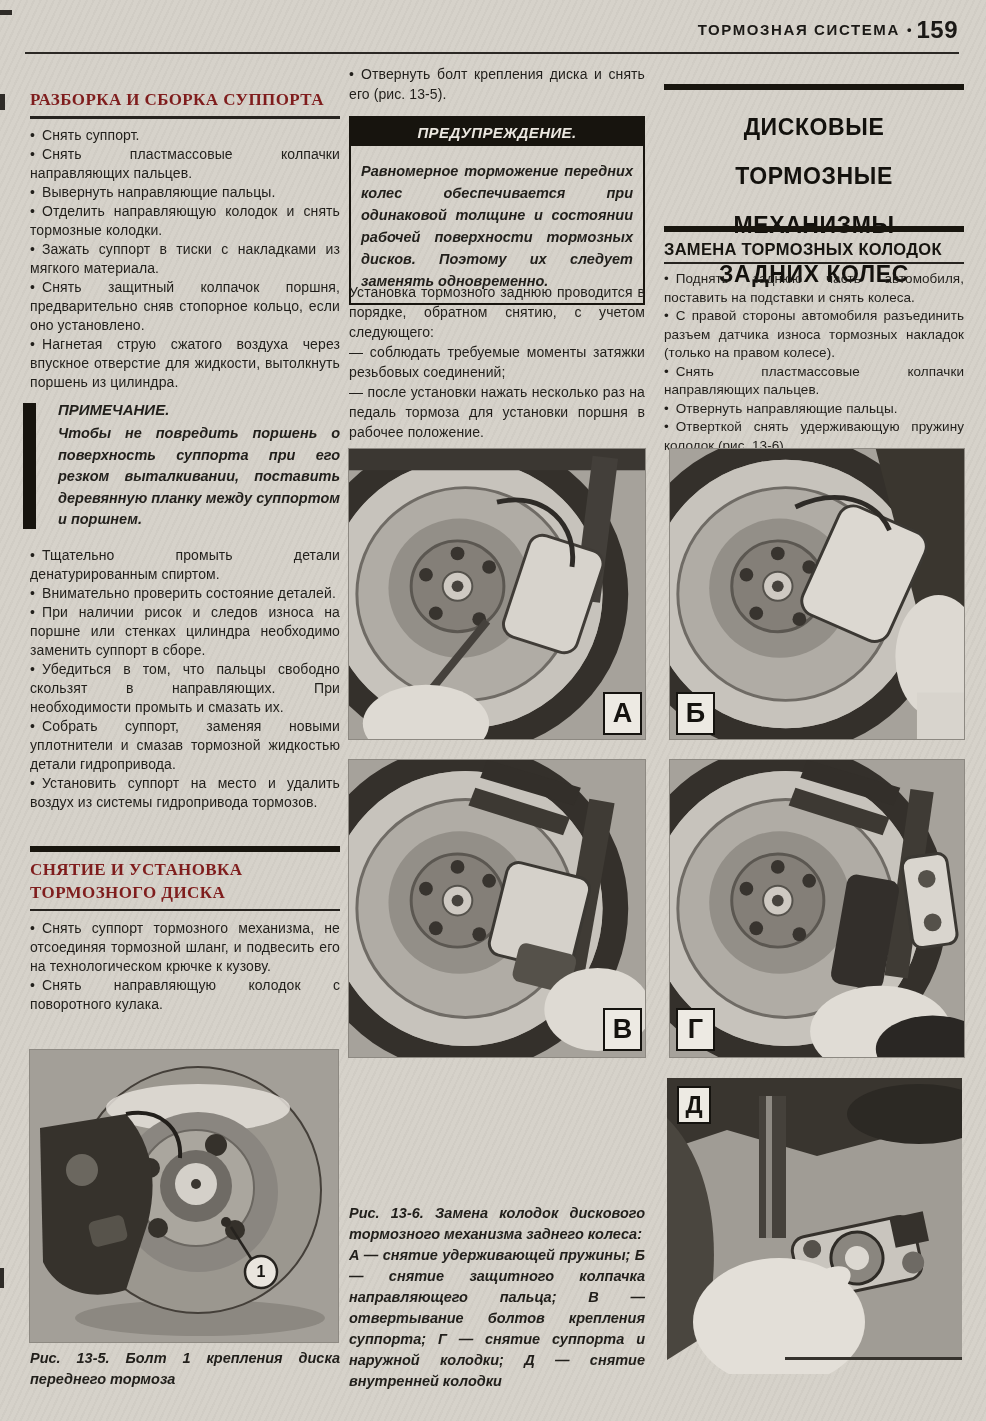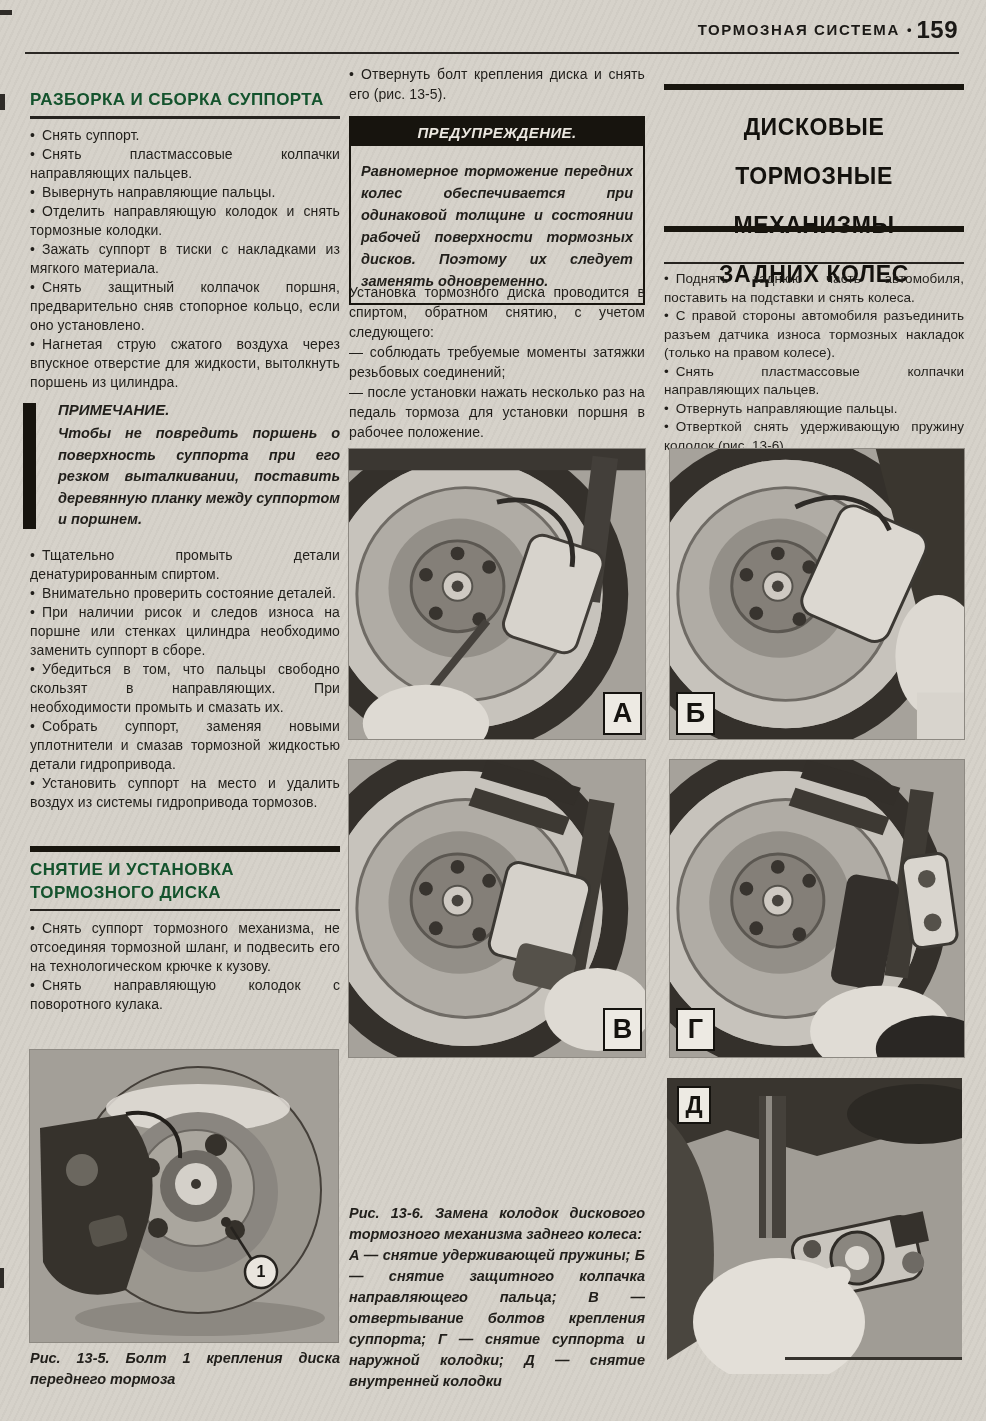--- a/index.html
+++ b/index.html
@@ -13,21 +13,21 @@
   .hdr{position:absolute;top:16px;right:28px;font-weight:bold;letter-spacing:1.6px;font-size:15px;color:#1b1916;white-space:nowrap;}
   .hdr .sep{letter-spacing:0;margin:0 5px 0 7px;font-size:13px;vertical-align:1px;}
   .hdr .num{font-size:24px;letter-spacing:.5px;vertical-align:-3px;}
   .hdr-rule{position:absolute;top:52px;left:25px;width:934px;height:2px;background:#2b2824;}
 
   
   .t{margin:0;font-size:14px;line-height:19px;text-align:justify;letter-spacing:.1px;}
   .t2{margin:0;font-size:14px;line-height:20px;text-align:justify;letter-spacing:.1px;}
   .t3{margin:0;font-size:13.5px;line-height:18.5px;text-align:justify;letter-spacing:.05px;}
   .bu{margin-right:7px;}
-  .sec{margin:0;font-size:17px;line-height:23px;font-weight:bold;letter-spacing:.4px;color:#14532d;}
+  .sec{margin:0;font-size:17px;line-height:23px;font-weight:bold;letter-spacing:.4px;color:#7f1d1d;font-family:Liberation Serif, serif;}
   .rule{position:absolute;background:#26231f;height:2px;}
   .bar{position:absolute;background:#18150e;height:6px;}
 
   .notebar{position:absolute;width:13px;background:#17140e;}
   .notetitle{margin:0 0 3px 28px;font-style:italic;font-weight:bold;font-size:15px;line-height:20px;}
   .notebody{margin-left:28px;font-style:italic;font-weight:bold;font-size:14.5px;line-height:21.5px;text-align:justify;}
 
   .warn{position:absolute;border:2.5px solid #17140e;box-sizing:border-box;}
   .warnhead{background:#17140e;color:#ebe7e0;font-style:italic;font-weight:bold;text-align:center;
             font-size:15px;letter-spacing:.4px;padding:6px 0 5px;}
@@ -154,21 +154,21 @@
   <div class="abs" style="left:349px;top:64px;width:296px">
     <p class="t2"><span class="bu">•</span><span>Отвернуть болт крепления диска и снять его (рис. 13-5).</span></p>
   </div>
 
   <div class="warn" style="left:349px;top:116px;width:296px">
     <div class="warnhead">ПРЕДУПРЕЖДЕНИЕ.</div>
     <div class="warnbody">Равномерное торможение передних колес обеспечивается при одинаковой толщине и состоянии рабочей поверхности тормозных дисков. Поэтому их следует заменять одновременно.</div>
   </div>
 
   <div class="abs" style="left:349px;top:282px;width:296px">
-    <p class="t2">Установка тормозного диска проводится в спиртом, обратном снятию, с учетом следующего:</p>
+    <p class="t2">Установка тормозного заднюю проводится в порядке, обратном снятию, с учетом следующего:</p>
     <p class="t2">— соблюдать требуемые моменты затяжки резьбовых соединений;</p>
     <p class="t2">— после установки нажать несколько раз на педаль тормоза для установки поршня в рабочее положение.</p>
   </div>
 
   <figure class="photo" style="left:349px;top:449px;width:296px;height:290px;margin:0">
     <svg viewBox="0 0 300 300" preserveAspectRatio="none">
       <use href="#wheelbase"></use>
       <rect x="0" y="0" width="300" height="22" fill="#3b3732"></rect>
       <rect x="238" y="8" width="26" height="150" fill="#433f3a" transform="rotate(7 251 80)"></rect>
       <rect x="168" y="95" width="78" height="110" rx="14" fill="#d7d3cc" stroke="#403c37" stroke-width="3" transform="rotate(18 207 150)"></rect>
@@ -198,20 +198,23 @@
   </div>
 
   <div class="bar" style="left:664px;top:84px;width:300px"></div>
   <div class="abs" style="left:664px;top:94px;width:300px">
     <h1 class="mainhead">ДИСКОВЫЕ</h1>
     <h1 class="mainhead">ТОРМОЗНЫЕ</h1>
     <h1 class="mainhead">МЕХАНИЗМЫ</h1>
     <h1 class="mainhead">ЗАДНИХ КОЛЕС</h1>
   </div>
   <div class="bar" style="left:664px;top:226px;width:300px"></div>
+  <div class="abs" style="left:664px;top:238px;width:300px">
+    <h2 class="subhead">ЗАМЕНА ТОРМОЗНЫХ КОЛОДОК</h2>
+  </div>
   <div class="rule" style="left:664px;top:262px;width:300px"></div>
 
   <div class="abs" style="left:664px;top:270px;width:300px">
     <p class="t3"><span class="bu">•</span><span>Поднять заднюю часть автомобиля, поставить на подставки и снять колеса.</span></p>
     <p class="t3"><span class="bu">•</span><span>С правой стороны автомобиля разъединить разъем датчика износа тормозных накладок (только на правом колесе).</span></p>
     <p class="t3"><span class="bu">•</span><span>Снять пластмассовые колпачки направляющих пальцев.</span></p>
     <p class="t3"><span class="bu">•</span><span>Отвернуть направляющие пальцы.</span></p>
     <p class="t3"><span class="bu">•</span><span>Отверткой снять удерживающую пружину колодок (рис. 13-6).</span></p>
   </div>
 

